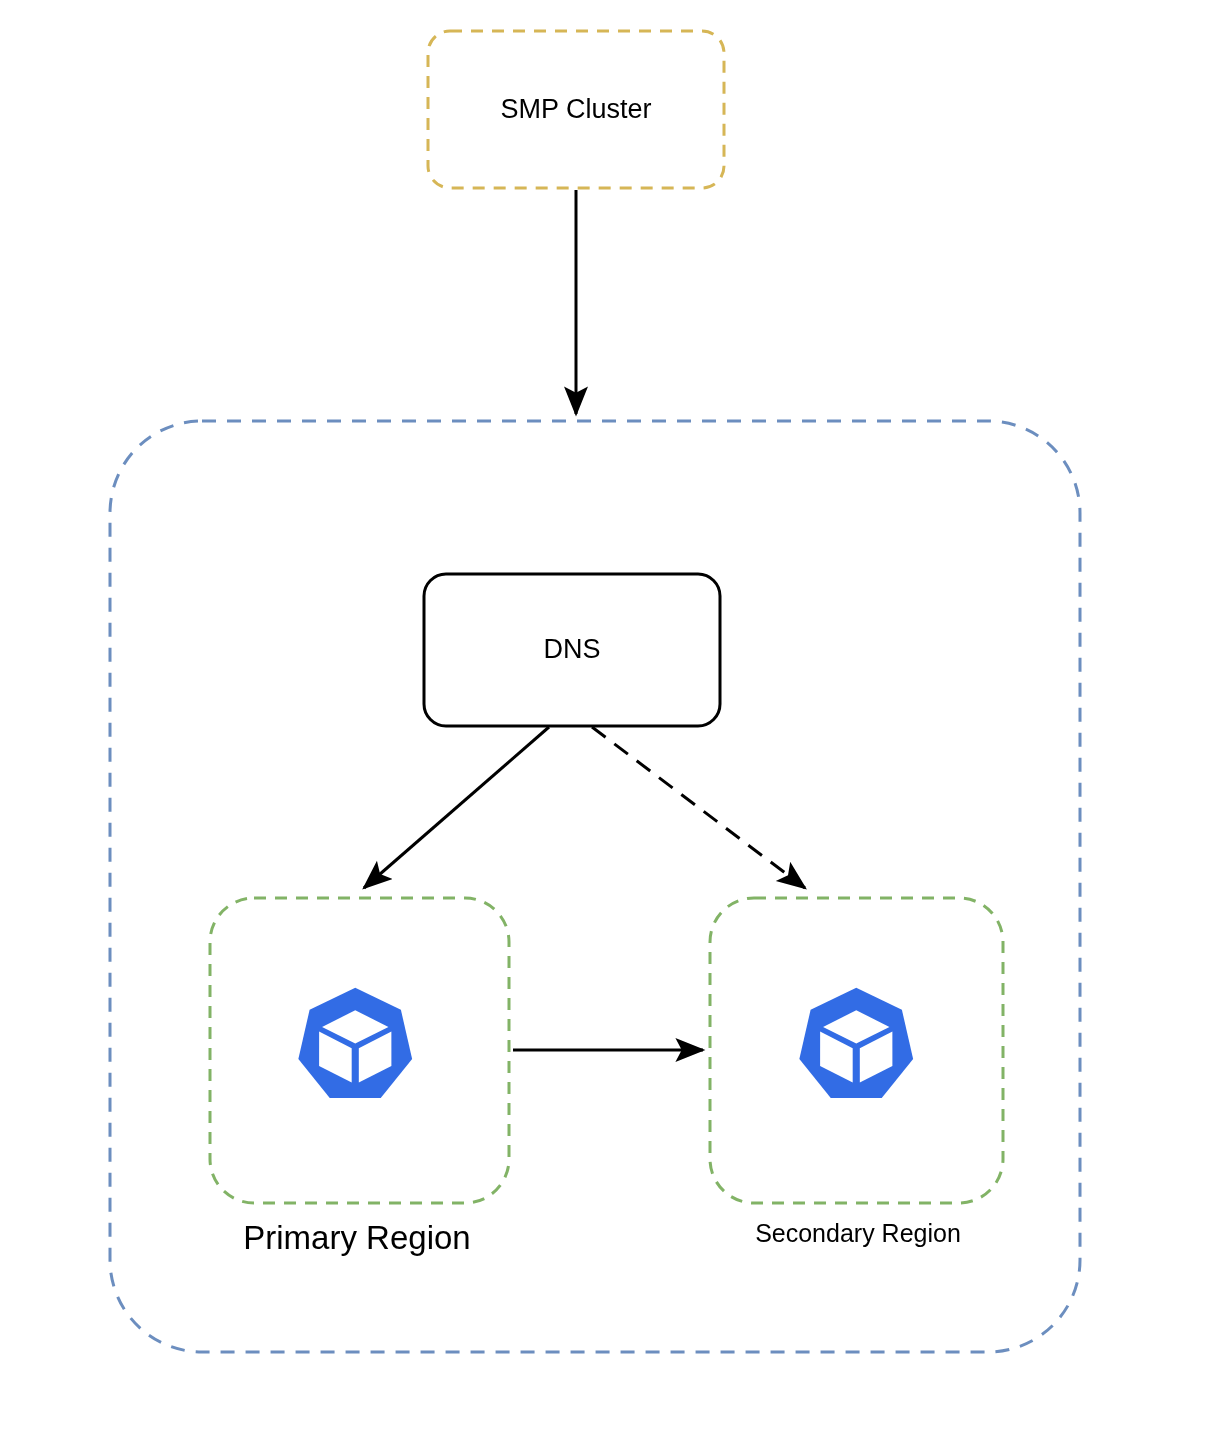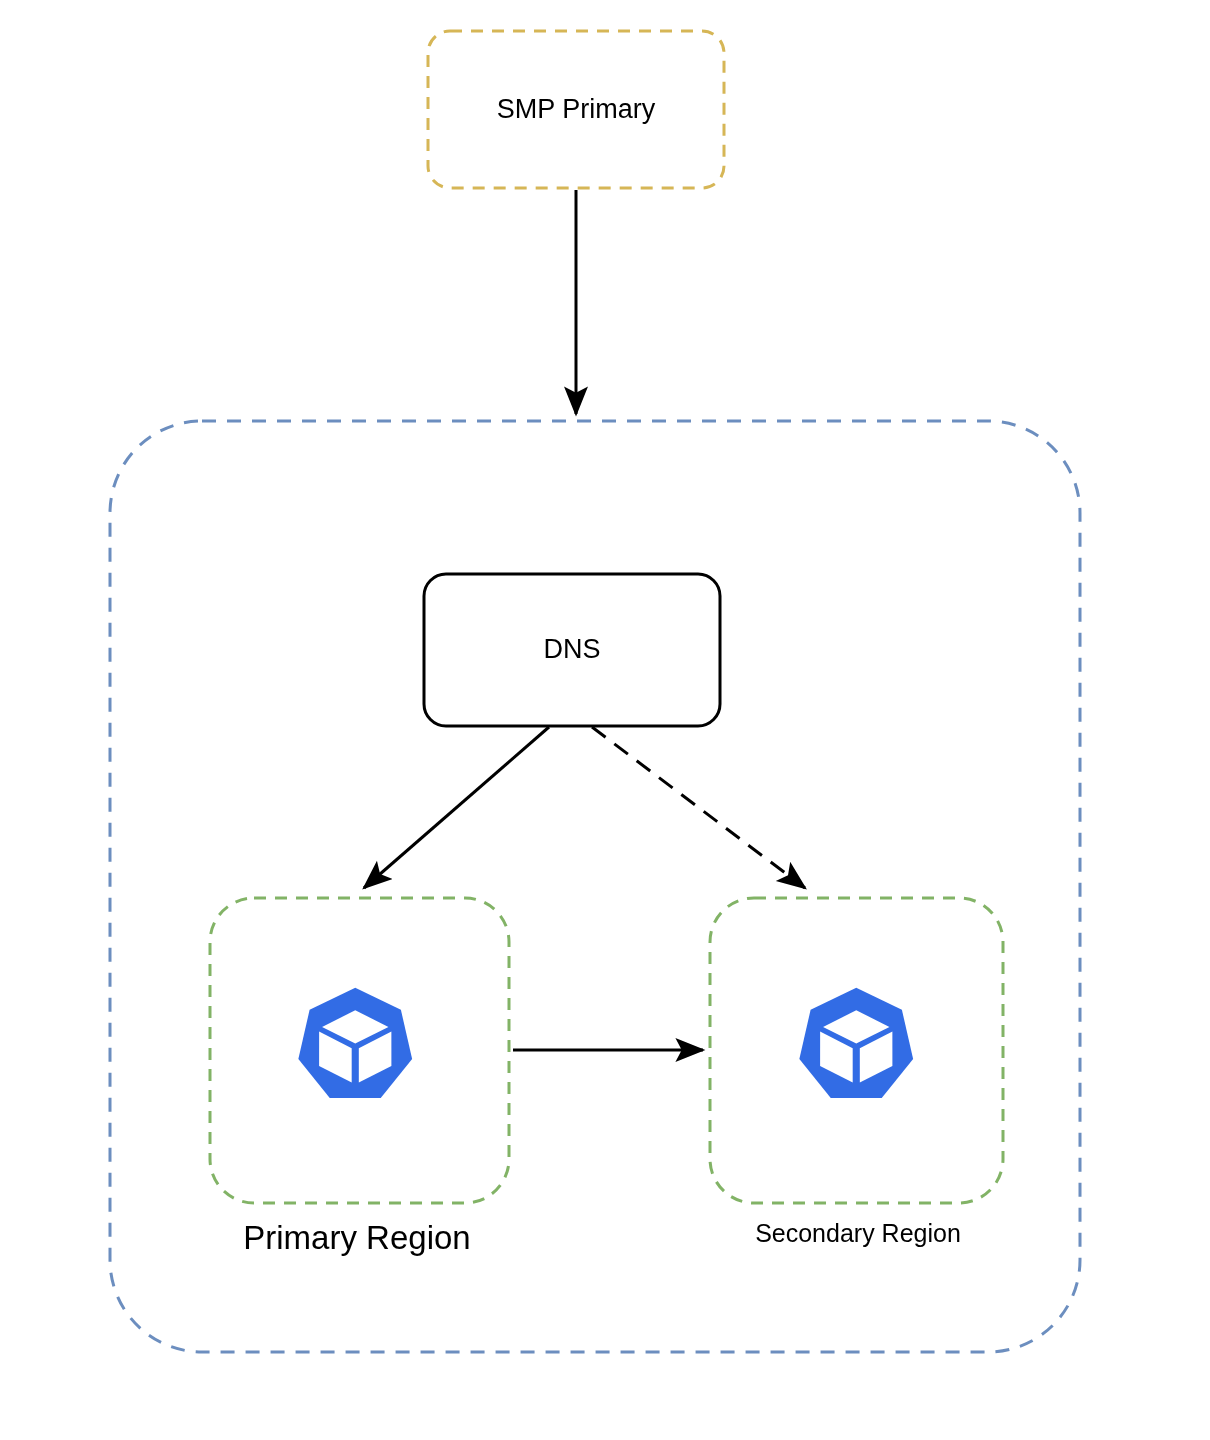--- a/index.html
+++ b/index.html
@@ -95,21 +95,21 @@
     </g>
 
     <g transform="translate(797,986) scale(1.185)">
       <path d="M50,1.5 L88.5,20 L98,61.5 L71.5,94.5 L28.5,94.5 L2,61.5 L11.5,20 Z" fill="#326ce5"></path>
       <path d="M50,20.5 L78,34.5 L50,48.5 L22,34.5 Z" fill="#ffffff"></path>
       <path d="M19.5,38.5 L47,52.5 L47,81.5 L19.5,67.5 Z" fill="#ffffff"></path>
       <path d="M80.5,38.5 L80.5,67.5 L53,81.5 L53,52.5 Z" fill="#ffffff"></path>
     </g>
   </svg>
 
-  <div class="node-label" id="smp-cluster-label">SMP Primary</div>
+  <div class="node-label" id="smp-cluster-label">SMP Cluster</div>
 
   <div class="node-label" id="dns-label">DNS</div>
 
   <div class="node-label" id="primary-region-label">Primary Region</div>
 
   <div class="node-label" id="secondary-region-label">Secondary Region</div>
 
 </div>
 
 </body></html>

